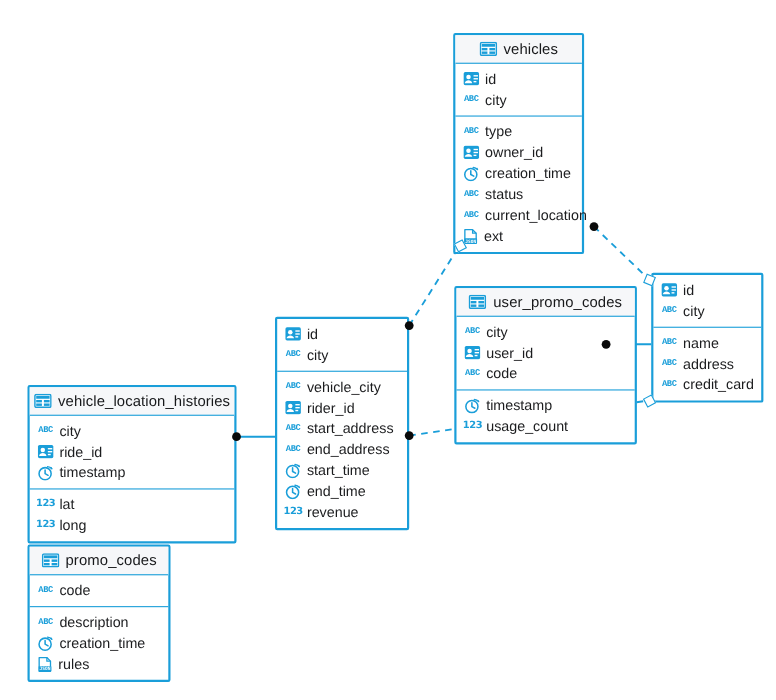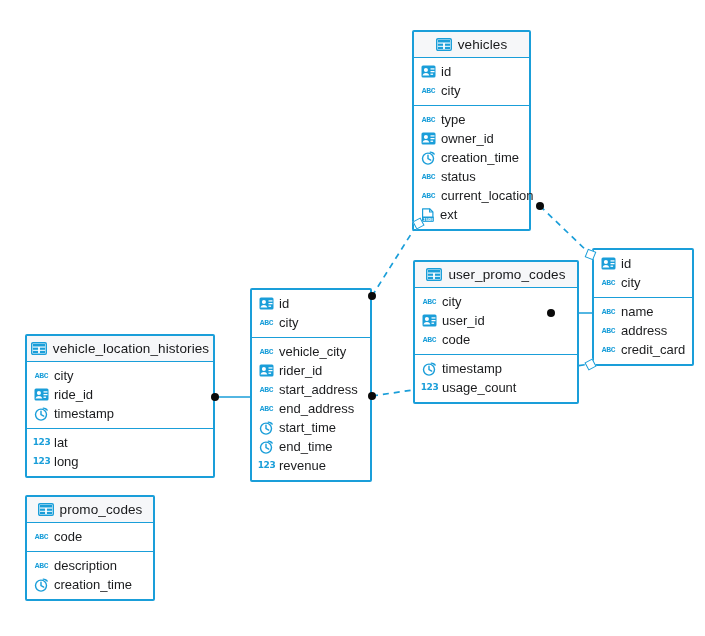--- a/index.html
+++ b/index.html
@@ -331,21 +331,21 @@
             </svg>
           </span>
           <span class="col-name">end_time</span>
         </div>
         <div class="col-row">
           <span class="ic ic-123">123</span>
           <span class="col-name">revenue</span>
         </div>
       </div>
     </div>
-    <div class="table-node" style="left: 25px; top: 334px; width: 190px;">
+    <div class="table-node" style="left: 25px; top: 350px; width: 190px;">
       <div class="tbl-header">
         <span class="ic">
           <svg width="16" height="13" viewBox="0 0 16 13">
             <rect x="0.7" y="0.7" width="14.6" height="11.6" rx="1.2" fill="#fff" stroke="#1a9ed9" stroke-width="1.4"></rect>
             <rect x="1.9" y="1.9" width="12.2" height="2.6" fill="#1a9ed9"></rect>
             <rect x="1.9" y="5.6" width="5.2" height="2.2" fill="#1a9ed9"></rect>
             <rect x="8.9" y="5.6" width="5.2" height="2.2" fill="#1a9ed9"></rect>
             <rect x="1.9" y="8.8" width="5.2" height="2.2" fill="#1a9ed9"></rect>
             <rect x="8.9" y="8.8" width="5.2" height="2.2" fill="#1a9ed9"></rect>
           </svg>
@@ -422,20 +422,31 @@
           <span class="ic">
             <svg width="15" height="14" viewBox="0 0 15 14">
               <circle cx="7" cy="7.6" r="5.5" fill="none" stroke="#1a9ed9" stroke-width="1.4"></circle>
               <path d="M7 4.2 L7 7.6 L9.7 9.1" fill="none" stroke="#1a9ed9" stroke-width="1.4" stroke-linecap="round"></path>
               <path d="M9.2 1.2 q2.5 0.1 3.9 1.9" fill="none" stroke="#1a9ed9" stroke-width="1.3" stroke-linecap="round"></path>
               <path d="M13.6 3.5 l-0.6 -1.9 -1.9 0.6 z" fill="#1a9ed9"></path>
             </svg>
           </span>
           <span class="col-name">creation_time</span>
         </div>
+        <div class="col-row">
+          <span class="ic">
+            <svg width="14" height="14" viewBox="0 0 14 14">
+              <path d="M1.6 0.8 h7.0 l3.3 3.2 v9.2 h-10.3 z" fill="#fff" stroke="#1a9ed9" stroke-width="1.2" stroke-linejoin="round"></path>
+              <path d="M8.6 0.8 v3.2 h3.3" fill="none" stroke="#1a9ed9" stroke-width="1.1"></path>
+              <rect x="1.1" y="8.6" width="11.6" height="4.8" rx="0.6" fill="#1a9ed9"></rect>
+              <text x="6.9" y="12.5" font-size="4.1" font-family="DejaVu Sans Mono, monospace" font-weight="bold" fill="#fff" text-anchor="middle">JSON</text>
+            </svg>
+          </span>
+          <span class="col-name">rules</span>
+        </div>
       </div>
     </div>
     <div class="dot" style="left: 536px; top: 202px;"></div>
     <div class="sq rot2" style="left: 586px; top: 250px;"></div>
     <div class="dot" style="left: 368px; top: 292px;"></div>
     <div class="sq rot" style="left: 414px; top: 219px;"></div>
     <div class="dot" style="left: 368px; top: 392px;"></div>
     <div class="sq rot" style="left: 586px; top: 360px;"></div>
     <div class="dot" style="left: 547px; top: 309px;"></div>
     <div class="dot" style="left: 211px; top: 393px;"></div>

